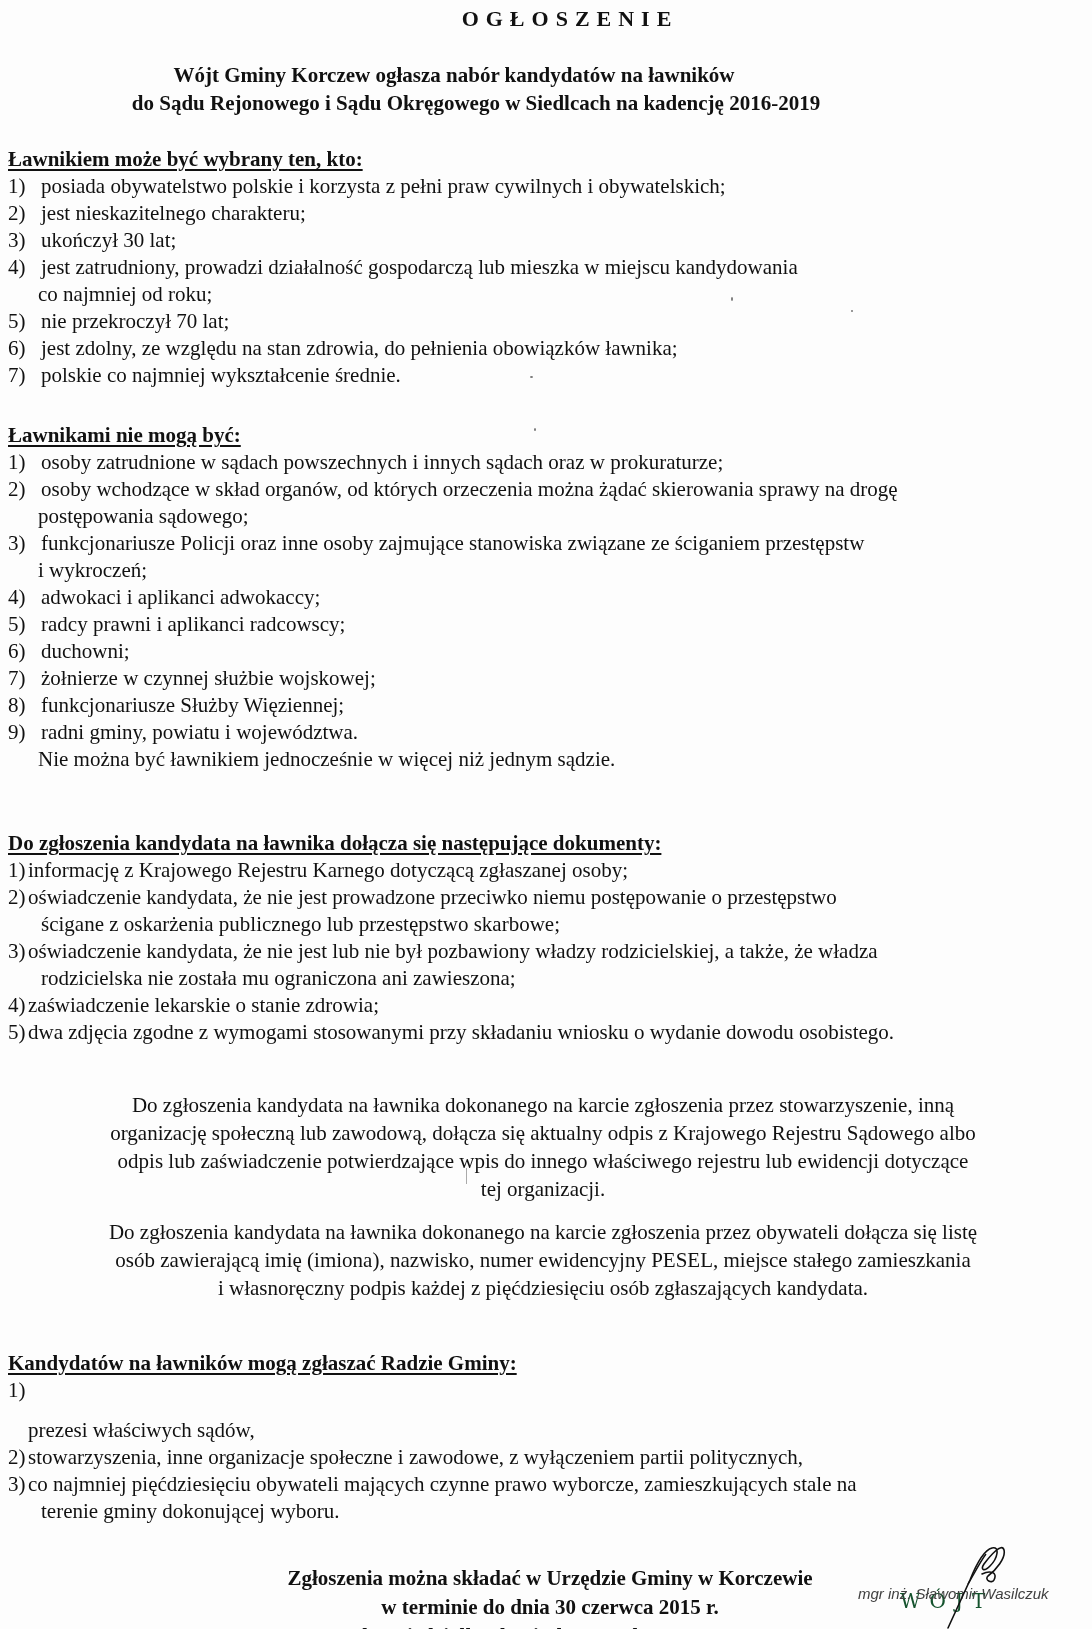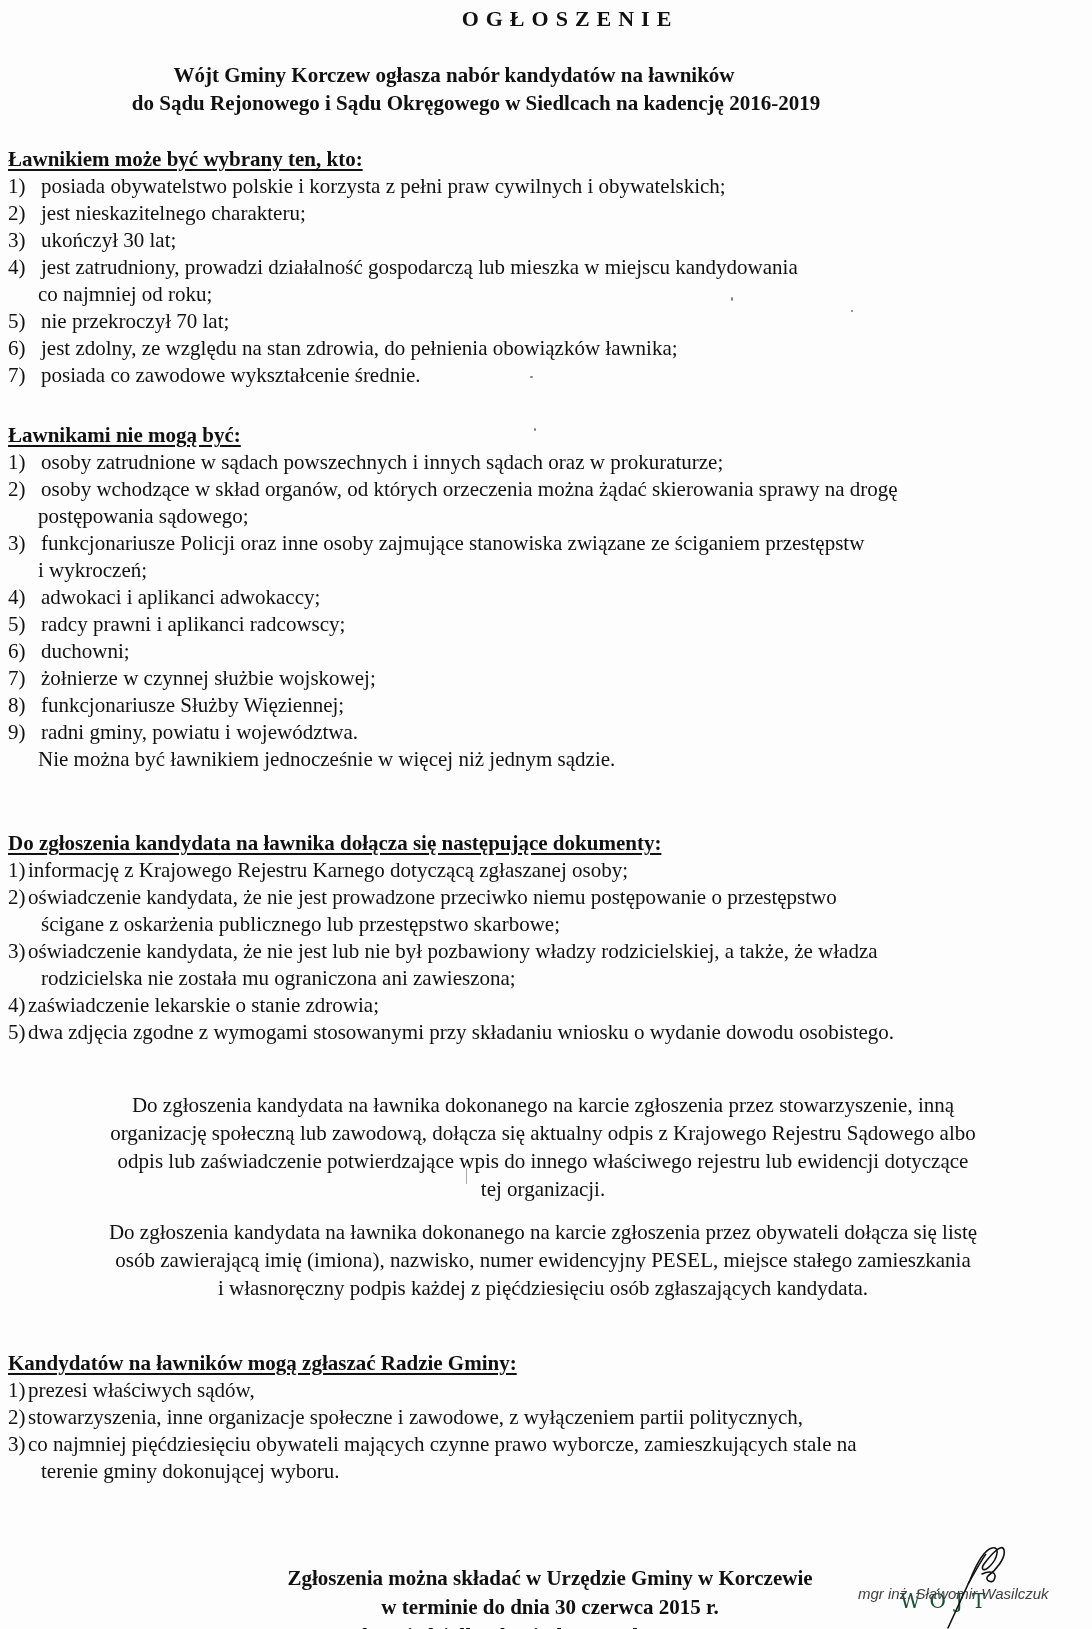--- a/index.html
+++ b/index.html
@@ -79,21 +79,21 @@
         <div class="item">
           <span class="num wide">5)</span>
           <span>nie przekroczył 70 lat;</span>
         </div>
         <div class="item">
           <span class="num wide">6)</span>
           <span>jest zdolny, ze względu na stan zdrowia, do pełnienia obowiązków ławnika;</span>
         </div>
         <div class="item">
           <span class="num wide">7)</span>
-          <span>posiada co zawodowe wykształcenie średnie.</span>
+          <span>polskie co najmniej wykształcenie średnie.</span>
         </div>
       </div>
   </div>
 
   <div class="section" style="top:422px;">
     <div class="heading">Ławnikami nie mogą być:</div>
     <div id="ineligible-list">
         <div class="item">
           <span class="num wide">1)</span>
           <span>osoby zatrudnione w sądach powszechnych i innych sądach oraz w prokuraturze;</span>
@@ -175,21 +175,21 @@
     <span class="line">Do zgłoszenia kandydata na ławnika dokonanego na karcie zgłoszenia przez obywateli dołącza się listę</span>
     <span class="line">osób zawierającą imię (imiona), nazwisko, numer ewidencyjny PESEL, miejsce stałego zamieszkania</span>
     <span class="line">i własnoręczny podpis każdej z pięćdziesięciu osób zgłaszających kandydata.</span>
   </div>
 
   <div class="section" style="top:1350px;">
     <div class="heading">Kandydatów na ławników mogą zgłaszać Radzie Gminy:</div>
     <div id="nominators-list">
         <div class="item">
           <span class="num narrow">1)</span>
-          <span style="padding-left: 8px;">prezesi właściwych sądów,</span>
+          <span style="padding-left: 8px; margin-top: 40px;">prezesi właściwych sądów,</span>
         </div>
         <div class="item">
           <span class="num narrow">2)</span>
           <span style="padding-left: 8px;">stowarzyszenia, inne organizacje społeczne i zawodowe, z wyłączeniem partii politycznych,</span>
         </div>
         <div class="item">
           <span class="num narrow">3)</span>
           <span style="padding-left: 8px;">co najmniej pięćdziesięciu obywateli mających czynne prawo wyborcze, zamieszkujących stale na</span>
         </div>
         <div class="cont" style="padding-left: 33px;">terenie gminy dokonującej wyboru.</div>

